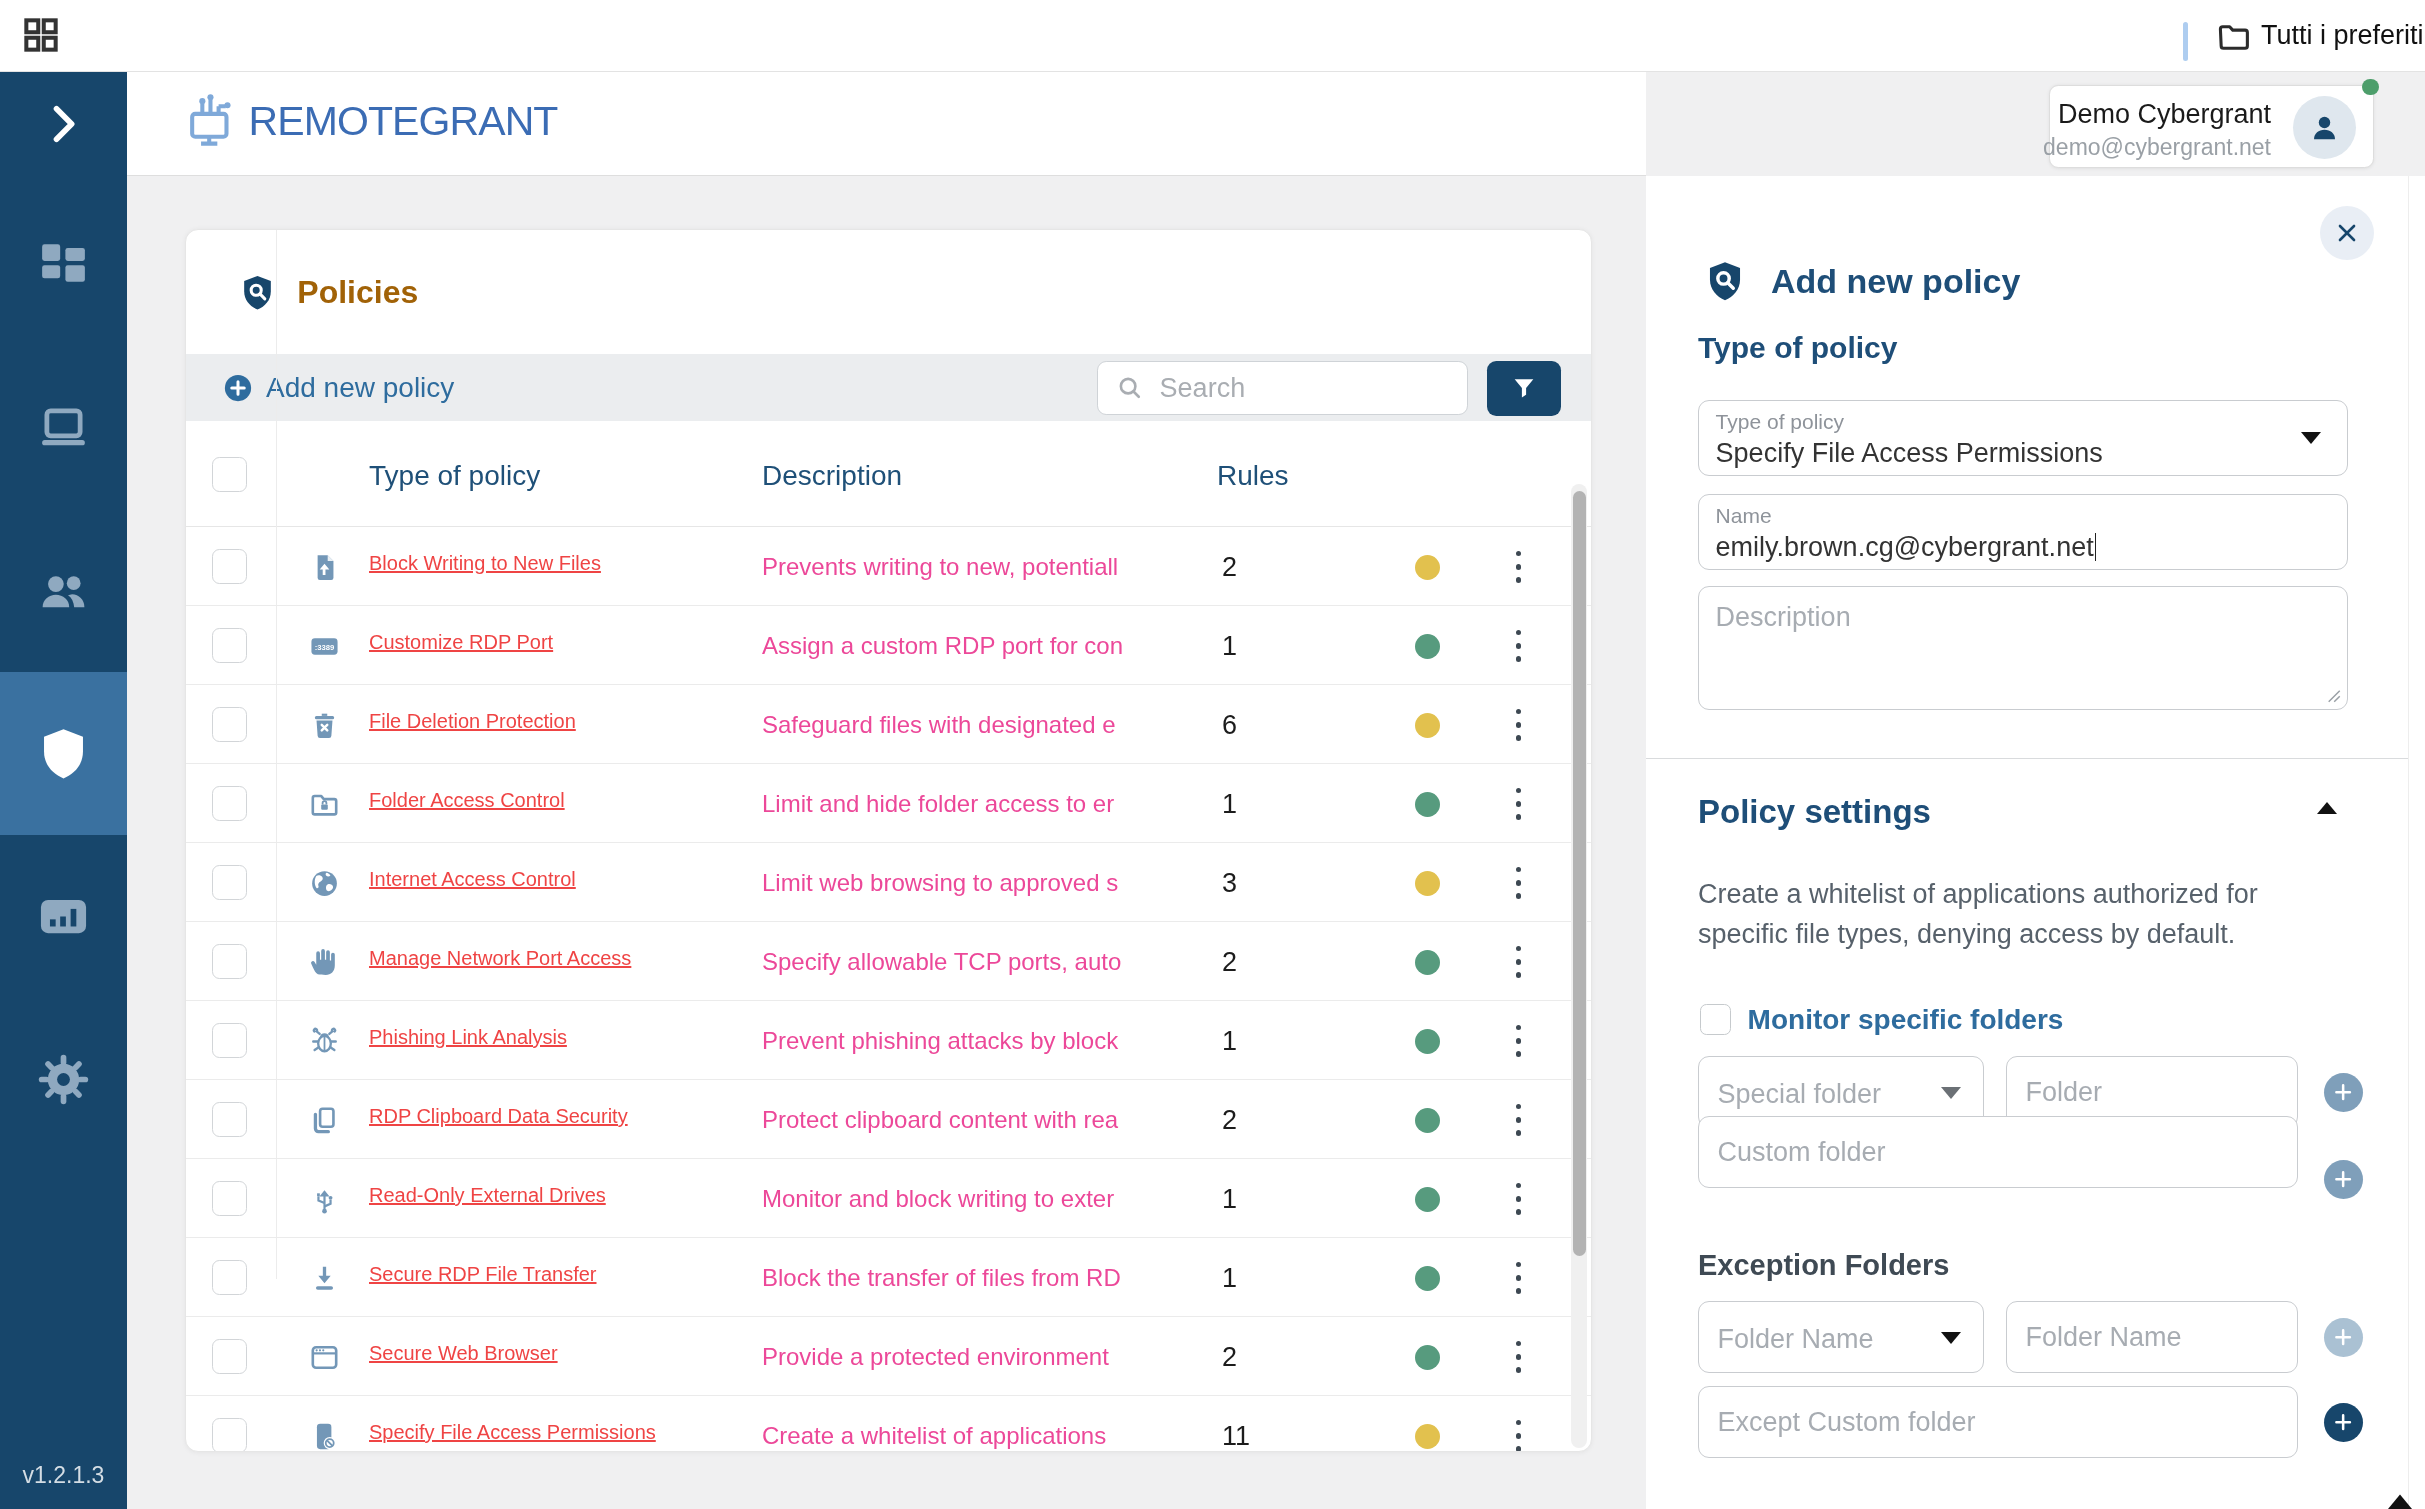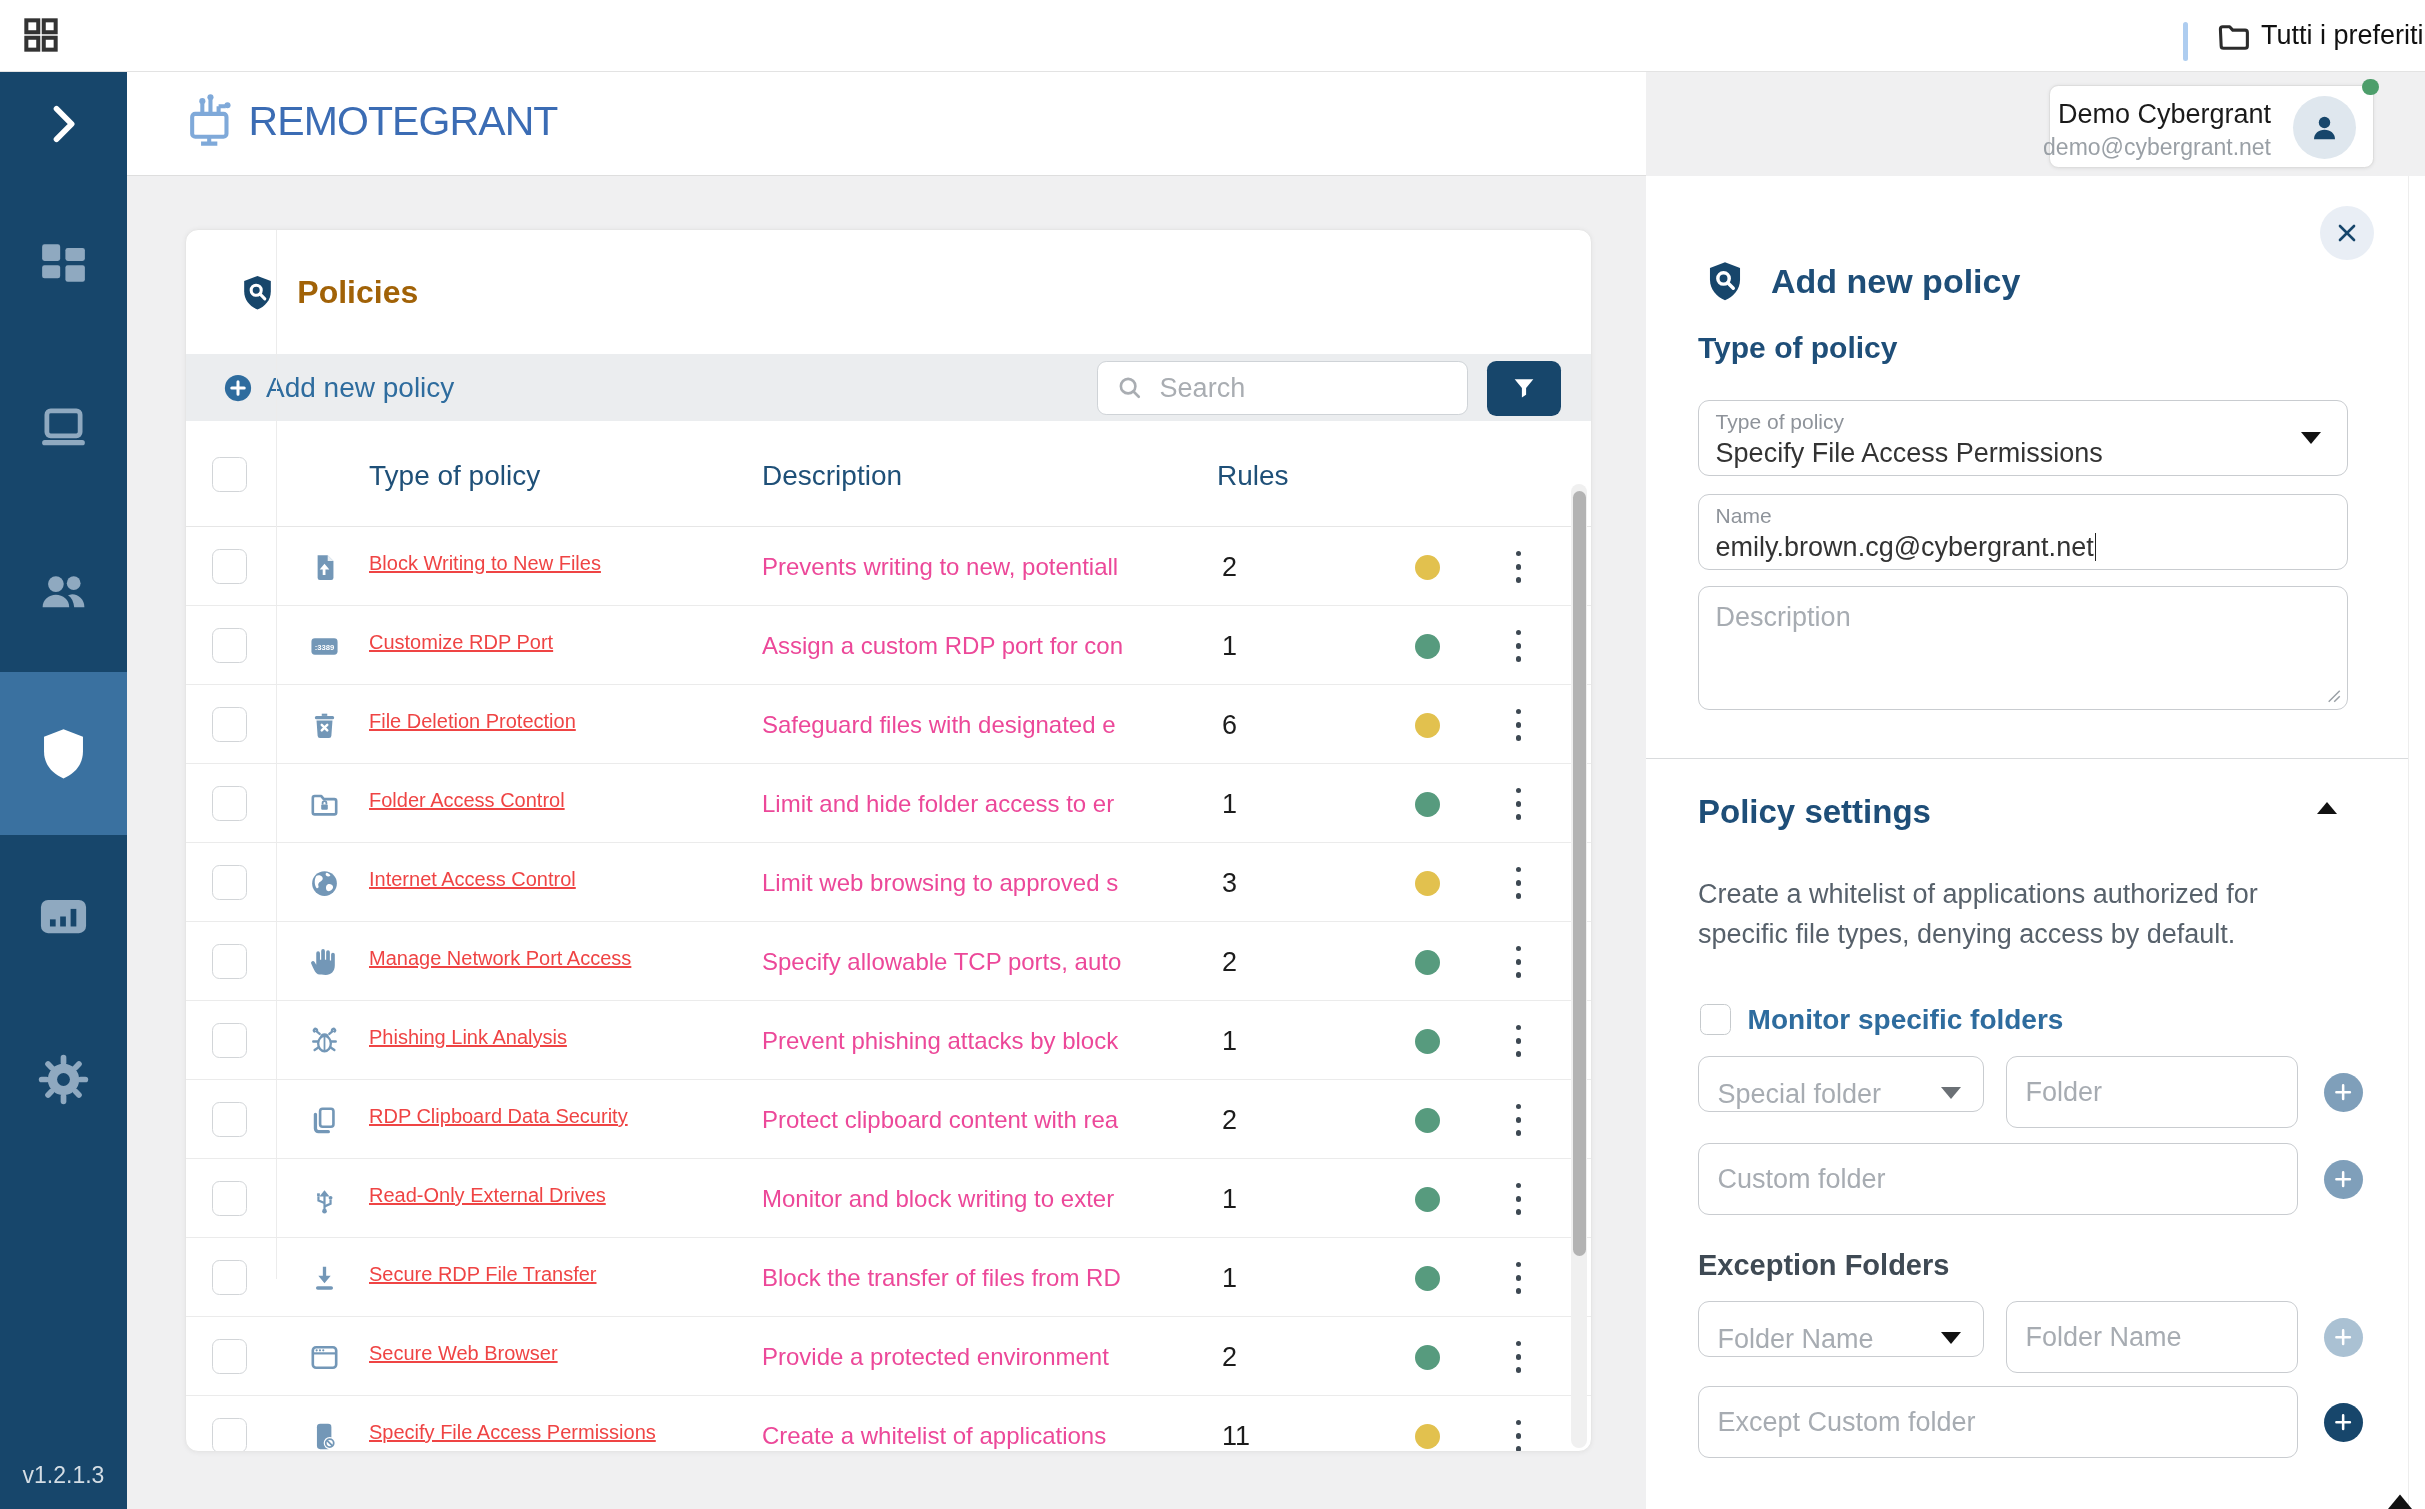--- a/index.html
+++ b/index.html
@@ -102,22 +102,22 @@
   .monitor-row { position:absolute; left:54px; top:828px; display:flex; align-items:flex-start; cursor:pointer;font-weight:bold; }
   .cb-small { width:31px; height:31px; border:1.8px solid #c6cacd; border-radius:6.5px; background:#fff; flex:none; }
   .monitor-row span { font-size:28px; color:#2e6c9e; margin-left:16.6px; }
   .fk-select { position:absolute; border:0.9px solid #c9ccd0; border-radius:11px; background:#fff; cursor:pointer; }
   .fk-select .ph, .fk-input input::placeholder { color:#a7acb2; }
   .fk-select .ph { position:absolute; left:18.5px; top:22px; font-size:27px; }
   .fk-select .caret-down { right:22px; top:30px; border-top-color:#6b7075; }
   .fk-select.dark .caret-down { border-top-color:#111; }
   .fk-input { position:absolute; border:0.9px solid #c9ccd0; border-radius:11px; background:#fff; }
   .fk-input input { width:100%; height:100%; border:none; outline:none; background:transparent; font-family:inherit; font-size:27px; padding:0 18.5px; color:#333; }
-  .row1 { top:880px; } .row1b { top:967px; } .row2 { top:1125px; } .row2b { top:1210px; }
-  .sel-pos { left:52px; width:286px; height:56px; }
+  .row1 { top:880px; } .row1b { top:940px; } .row2 { top:1125px; } .row2b { top:1210px; }
+  .sel-pos { left:52px; width:286px; height:72px; }
   .inp-pos { left:360px; width:292px; height:72px; }
   .wide-pos { left:52px; width:600px; height:72px; }
   .plus-btn { position:absolute; left:678px; width:39px; height:39px; border-radius:50%; display:flex; align-items:center; justify-content:center; cursor:pointer; }
   .plus-btn svg { width:20.3px; height:20.3px; color:#fff; }
   .plus-steel { background:#7f9fba; } .plus-light { background:#aac1d3; } .plus-dark { background:#17466b; }
   .p1 { top:897px; } .p2 { top:984px; } .p3 { top:1142px; } .p4 { top:1227px; }
   .h-exception { top:1073px; font-size:29px; color:#3f4a54; font-weight:bold; }
   .corner-caret { position:absolute; left:744px; top:1321px; }
 </style>
 </head>

